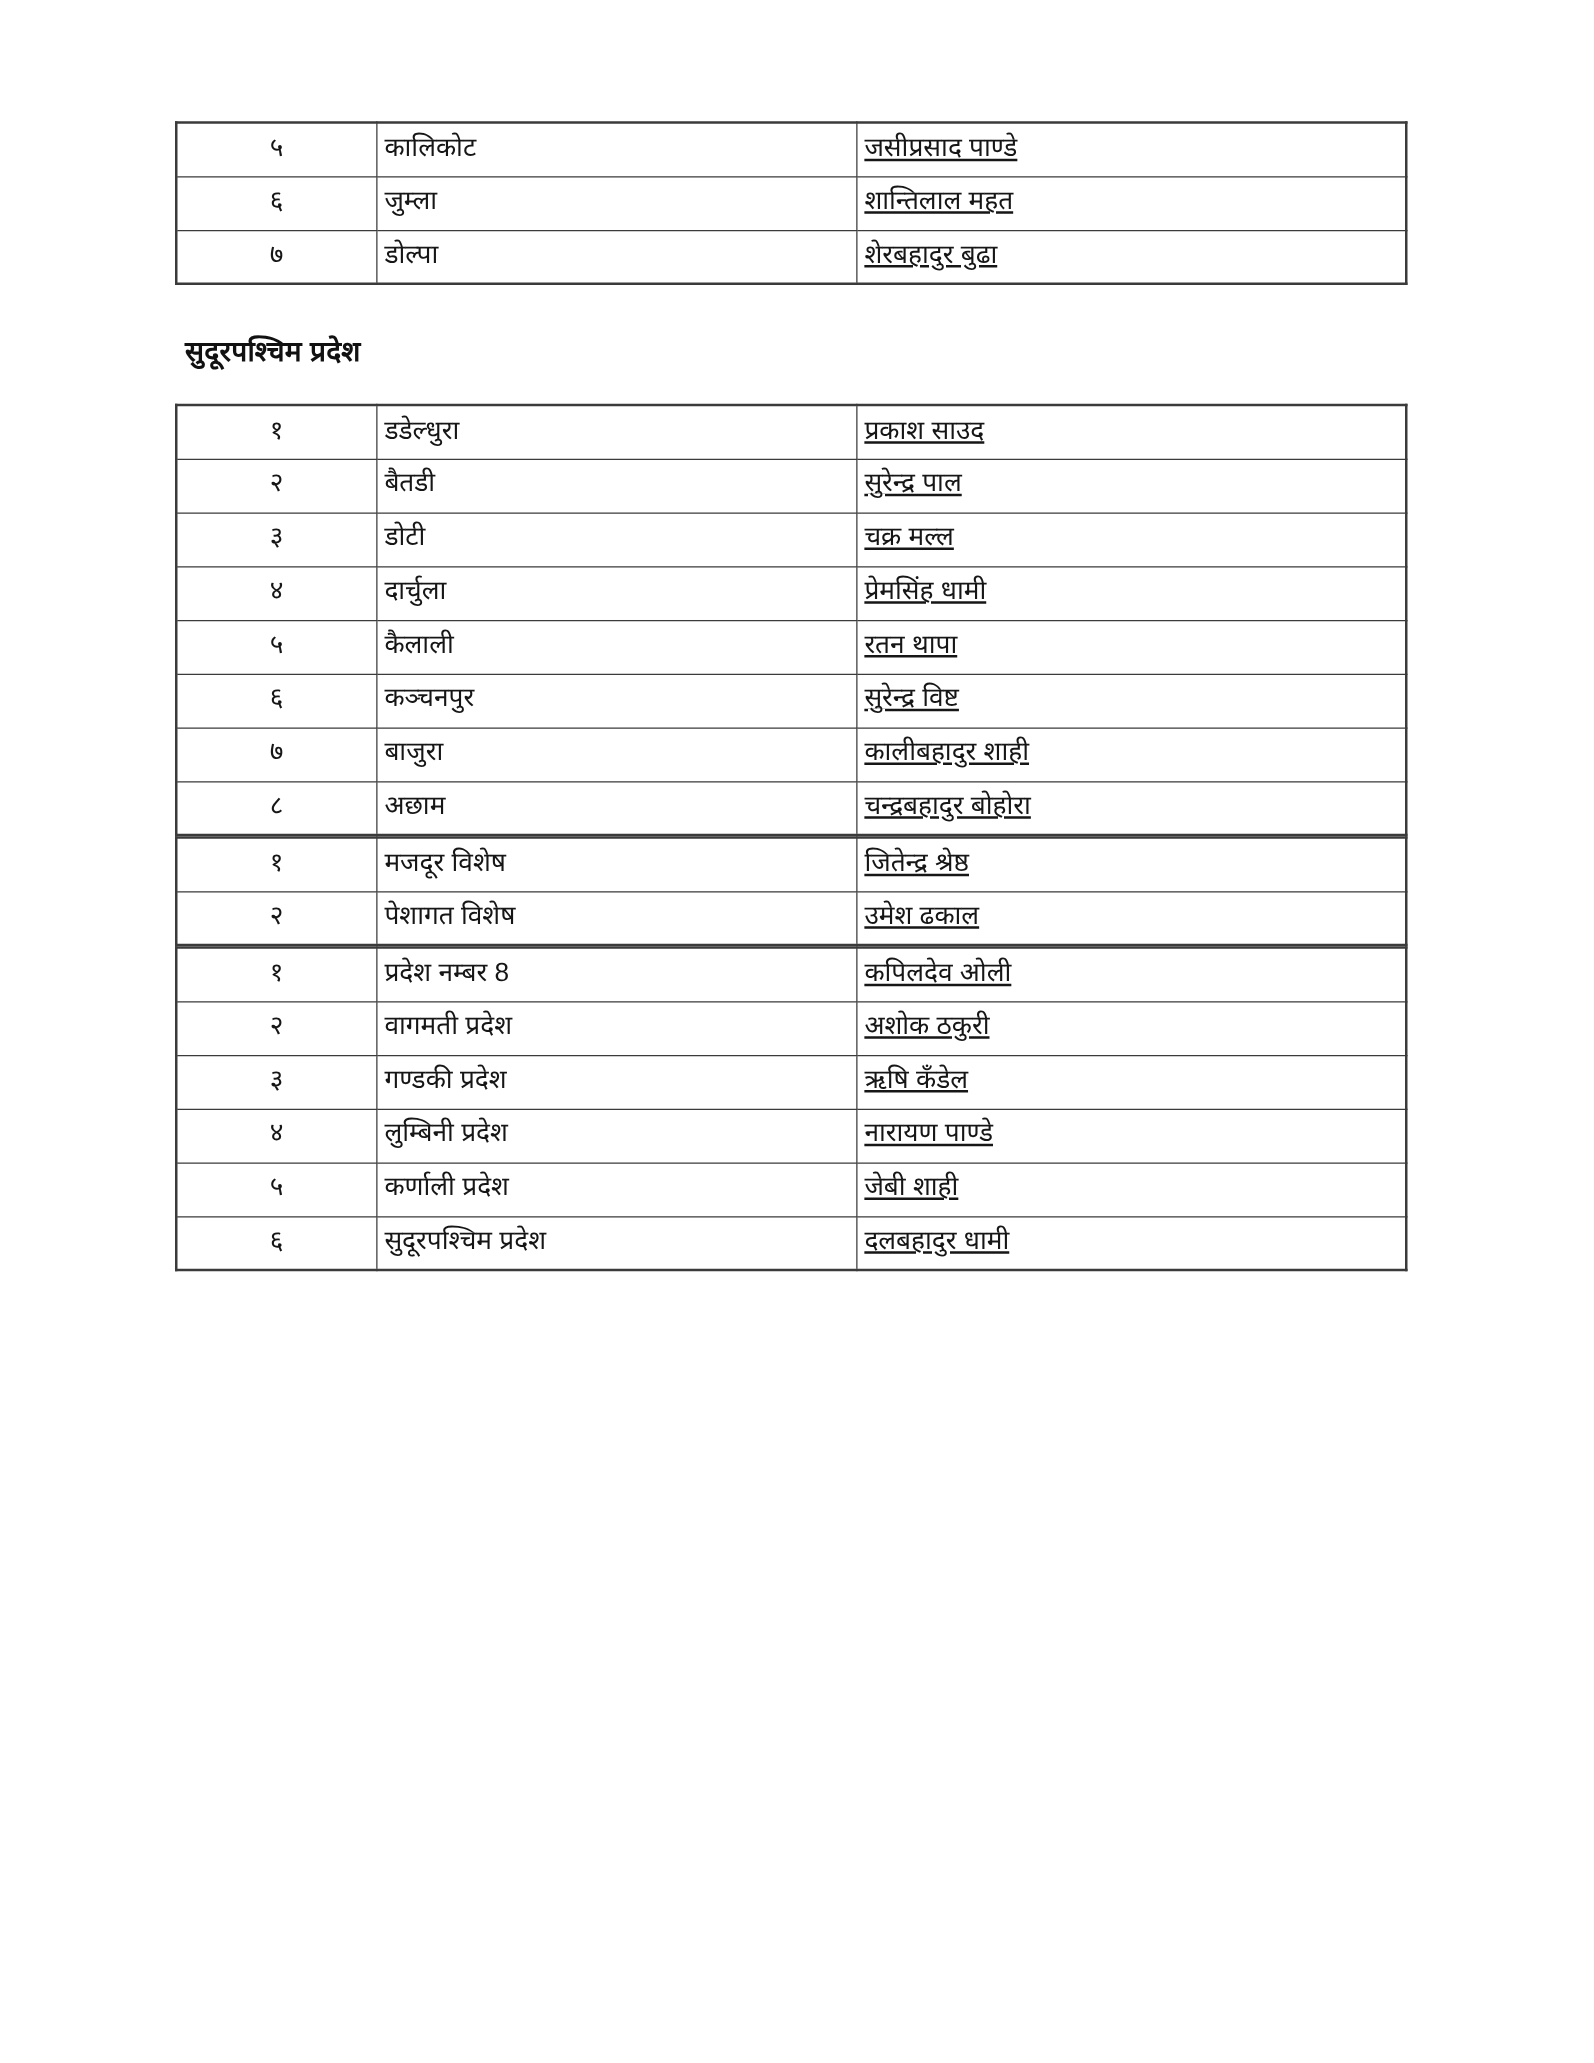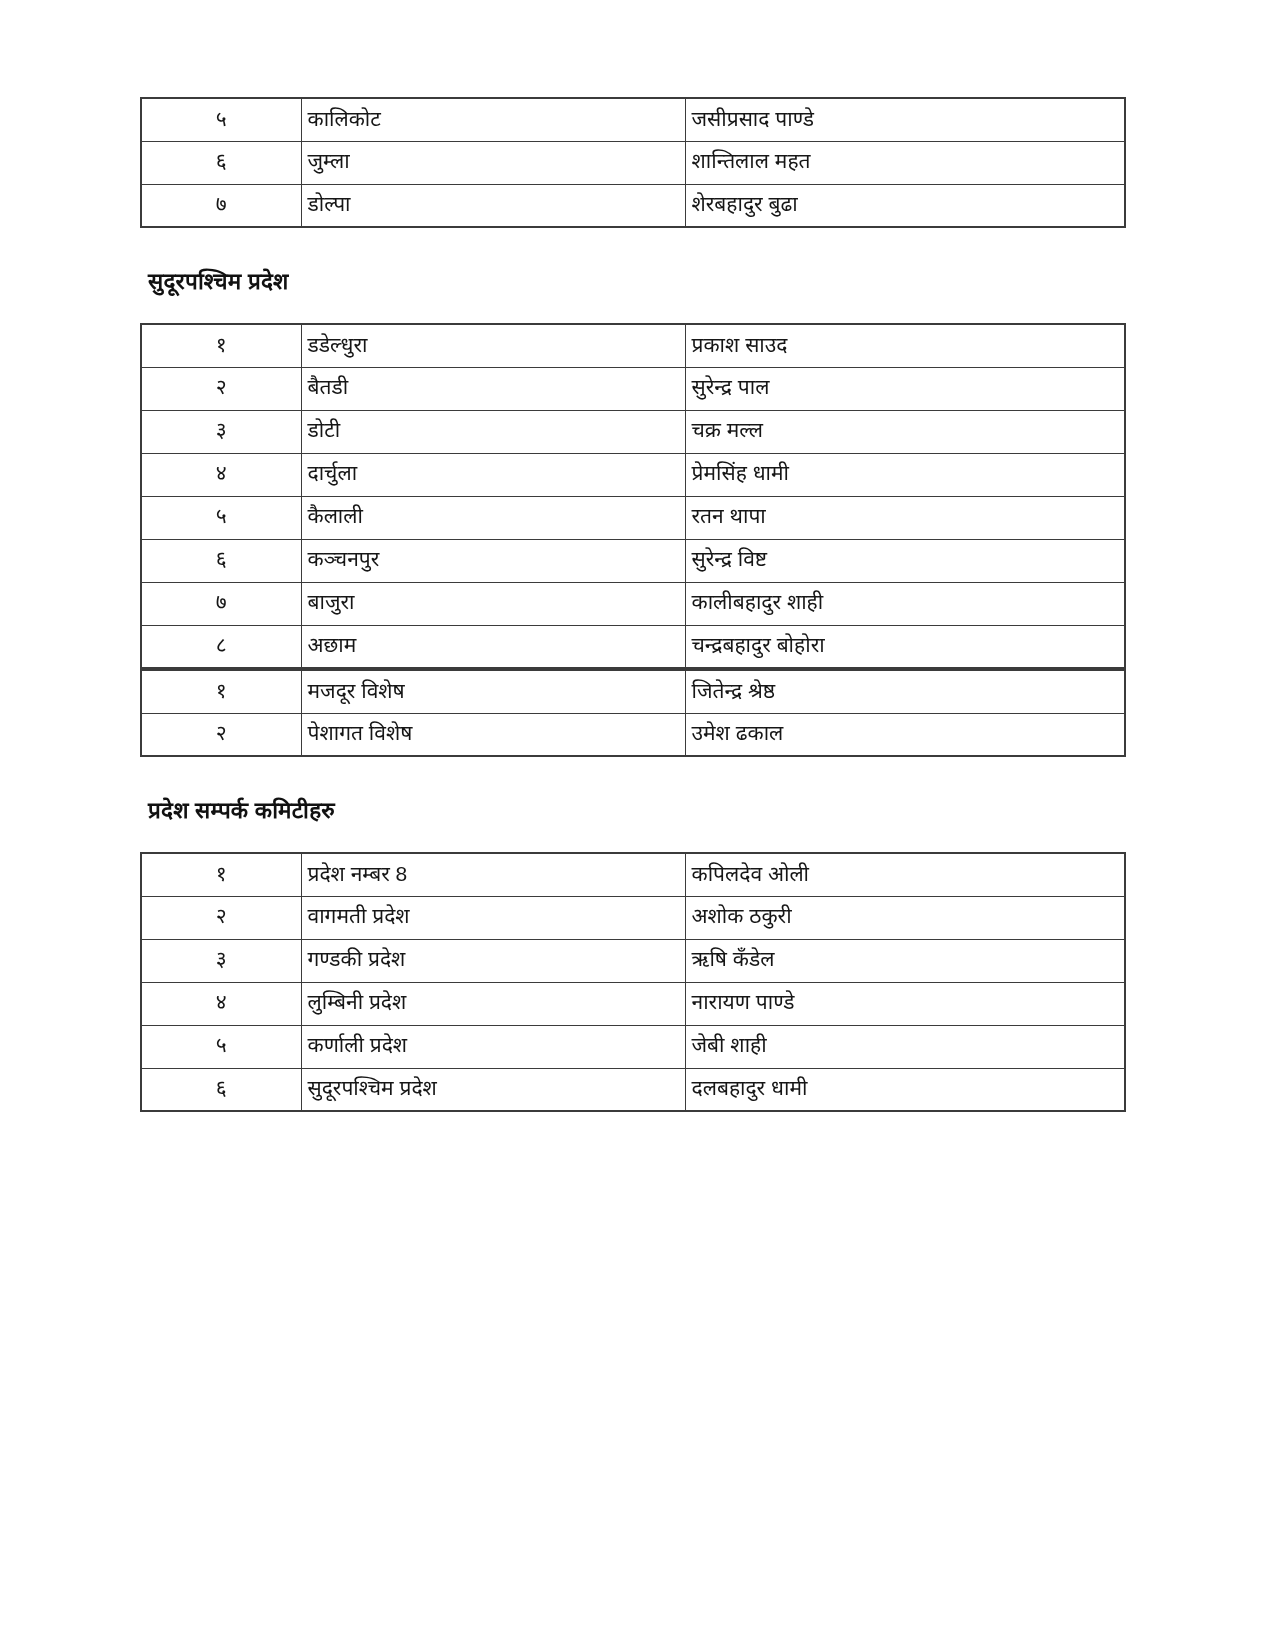--- a/index.html
+++ b/index.html
@@ -31,21 +31,21 @@
     overflow: hidden;
     white-space: nowrap;
   }
   td.c-no {
     width: 160px;
     text-align: center;
     padding-right: 34px;
     font-size: 20px;
   }
   td.c-name { width: 384px; padding-left: 16px; margin-left: 46px; }
-  td.c-person { width: 440px; padding-left: 16px; }
+  td.c-person { width: 440px; padding-left: 16px; text-decoration: underline; }
   h2.section-heading {
     font-size: 22.5px;
     font-weight: bold;
     color: #111111;
     margin: 37px 0 27px 8px;
     letter-spacing: 0.2px;
   }
 </style>
 </head>
 <body>
@@ -128,21 +128,20 @@
         <td class="c-person">जितेन्द्र श्रेष्ठ</td>
       </tr>
       <tr>
         <td class="c-no">२</td>
         <td class="c-name">पेशागत विशेष</td>
         <td class="c-person">उमेश ढकाल</td>
       </tr>
     </tbody>
   </table>
 
-  <h2 class="section-heading">प्रदेश सम्पर्क कमिटीहरु</h2>
 
   <table class="doc-table">
     <tbody>
       <tr>
         <td class="c-no">१</td>
         <td class="c-name">प्रदेश नम्बर 8</td>
         <td class="c-person">कपिलदेव ओली</td>
       </tr>
       <tr>
         <td class="c-no">२</td>

